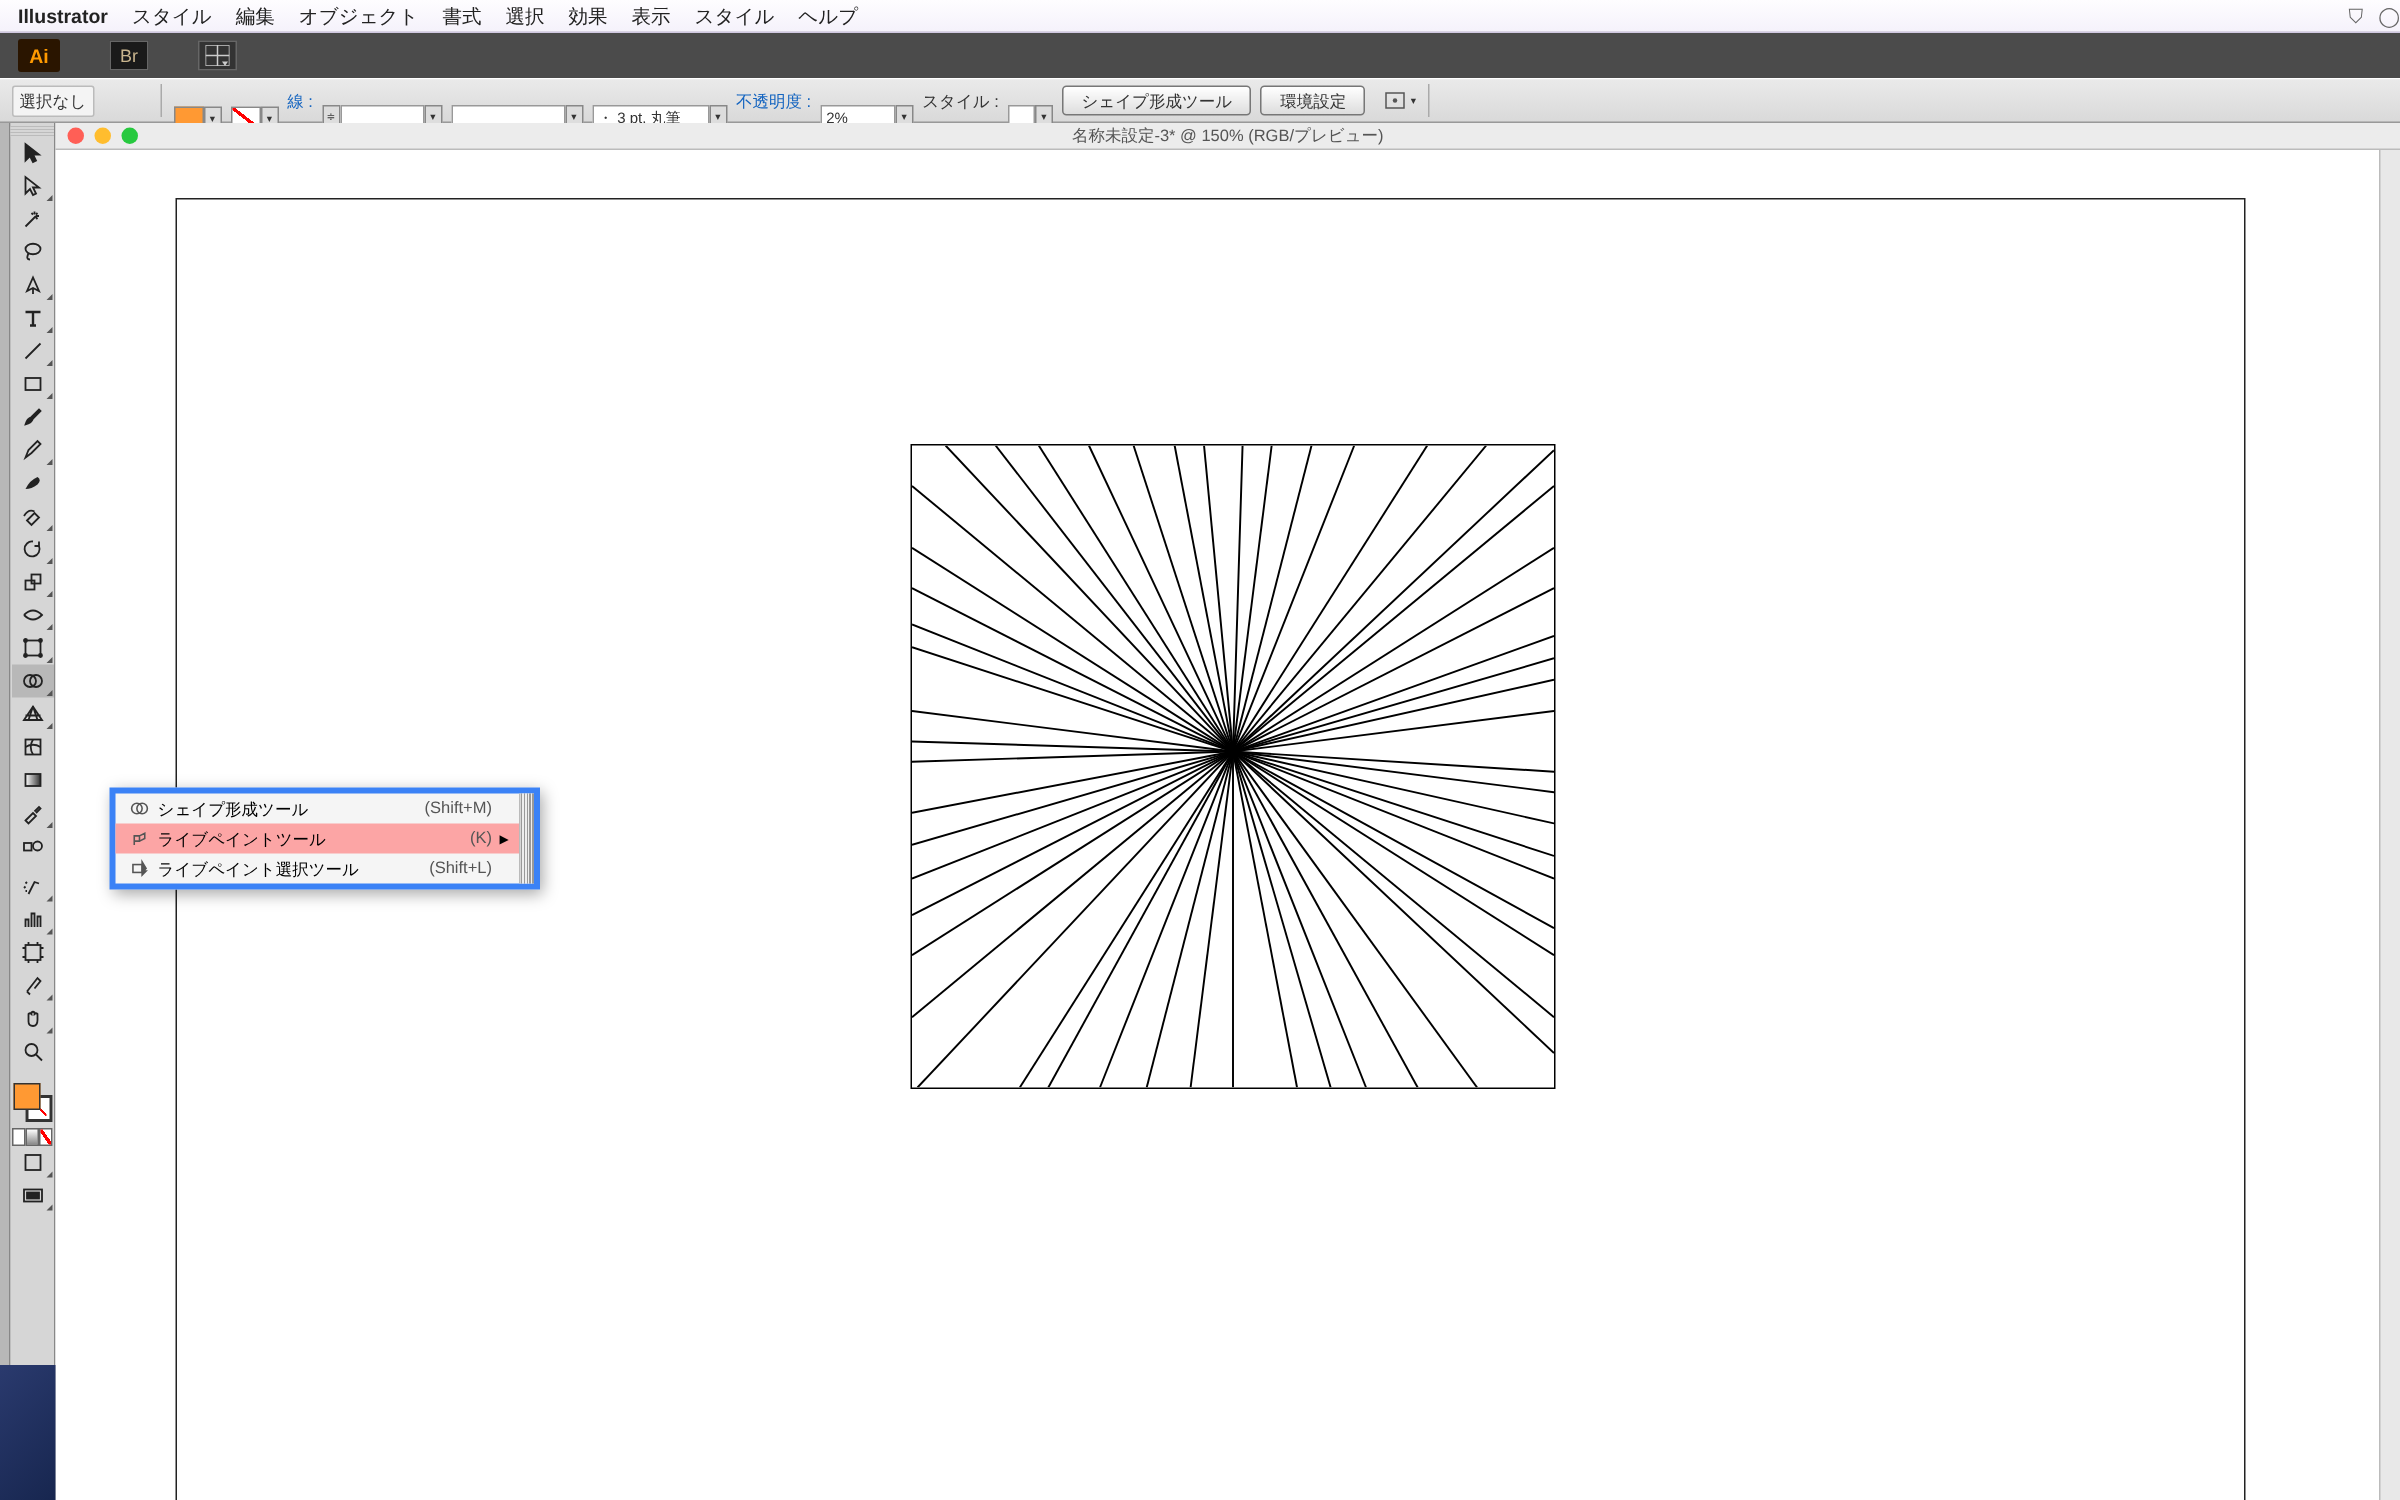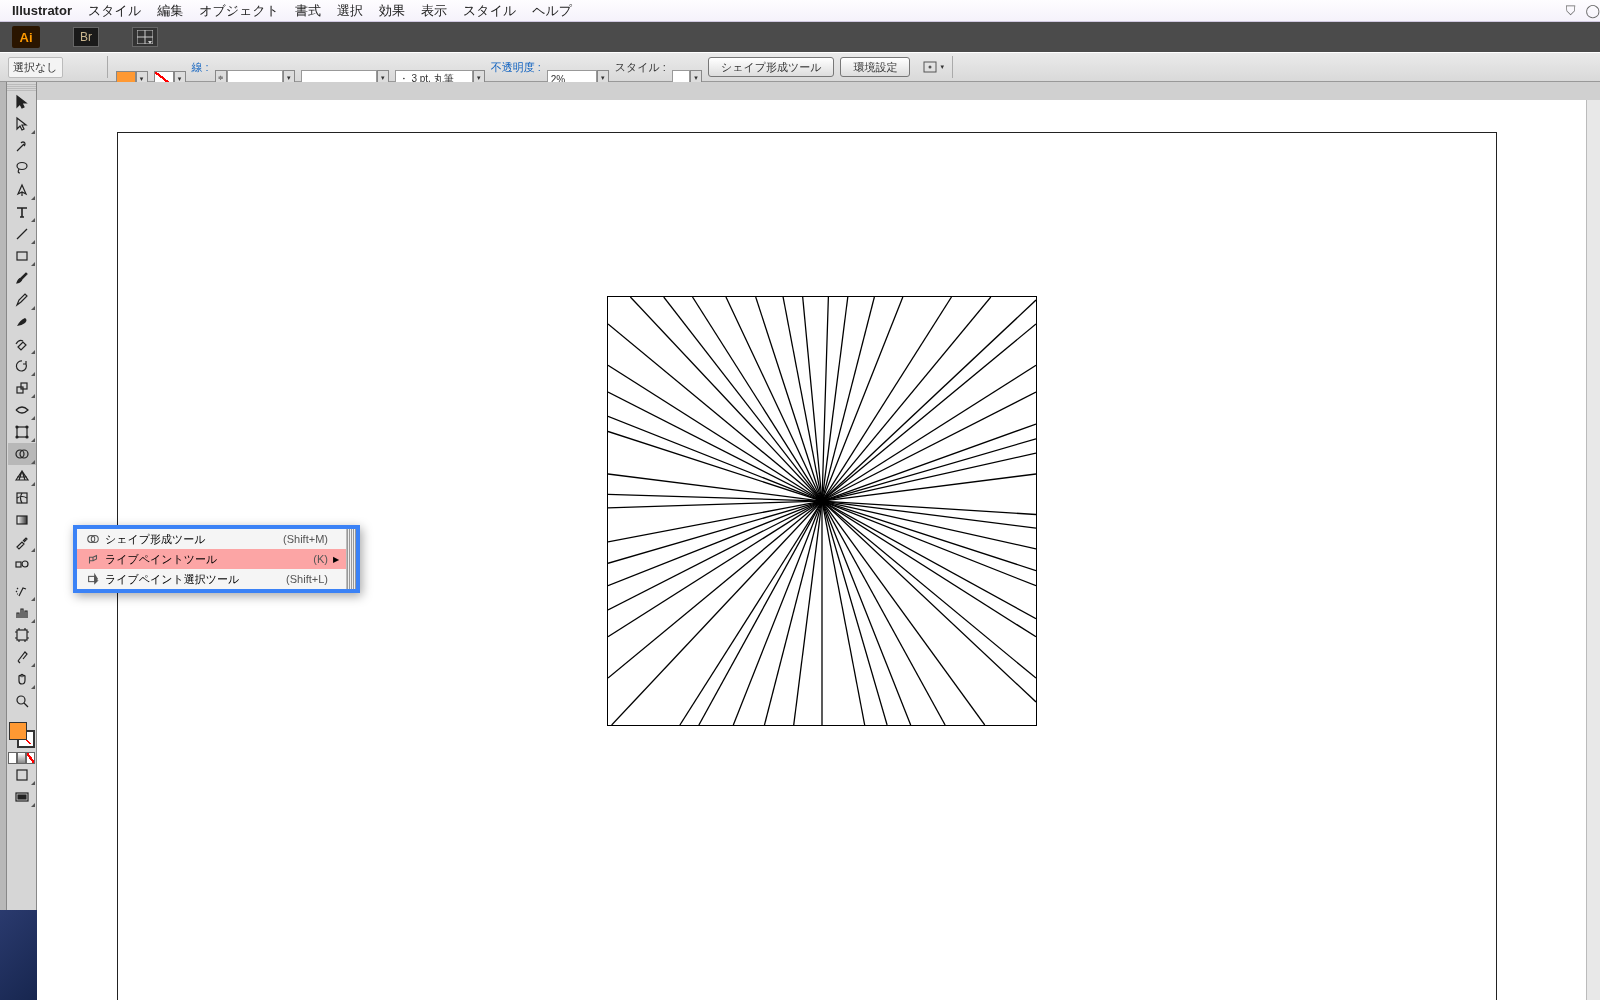--- a/index.html
+++ b/index.html
@@ -363,20 +363,28 @@
           <svg viewBox="0 0 16 16">
             <rect x="2" y="4" width="12" height="8"></rect>
             <rect x="4" y="6" width="8" height="4" fill="#222"></rect>
           </svg>
           <span class="corner"></span>
         </div>
     </div>
   </div>
 
   <div class="doc-area">
+    <div class="titlebar">
+      <div class="traffic">
+        <span class="tdot r"></span>
+        <span class="tdot y"></span>
+        <span class="tdot g"></span>
+      </div>
+      <div class="doc-title">名称未設定-3* @ 150% (RGB/プレビュー)</div>
+    </div>
     <div class="canvas-holder">
       <div class="artboard"></div>
       <div class="artwork">
         <svg viewBox="0 0 430 430" id="burst">
             <line x1="215" y1="205" x2="430.0" y2="232.2" stroke="#000" stroke-width="1.3"></line>
             <line x1="215" y1="205" x2="430.0" y2="274.9" stroke="#000" stroke-width="1.3"></line>
             <line x1="215" y1="205" x2="430.0" y2="341.4" stroke="#000" stroke-width="1.3"></line>
             <line x1="215" y1="205" x2="430.0" y2="406.9" stroke="#000" stroke-width="1.3"></line>
             <line x1="215" y1="205" x2="378.5" y2="430.0" stroke="#000" stroke-width="1.3"></line>
             <line x1="215" y1="205" x2="304.1" y2="430.0" stroke="#000" stroke-width="1.3"></line>

